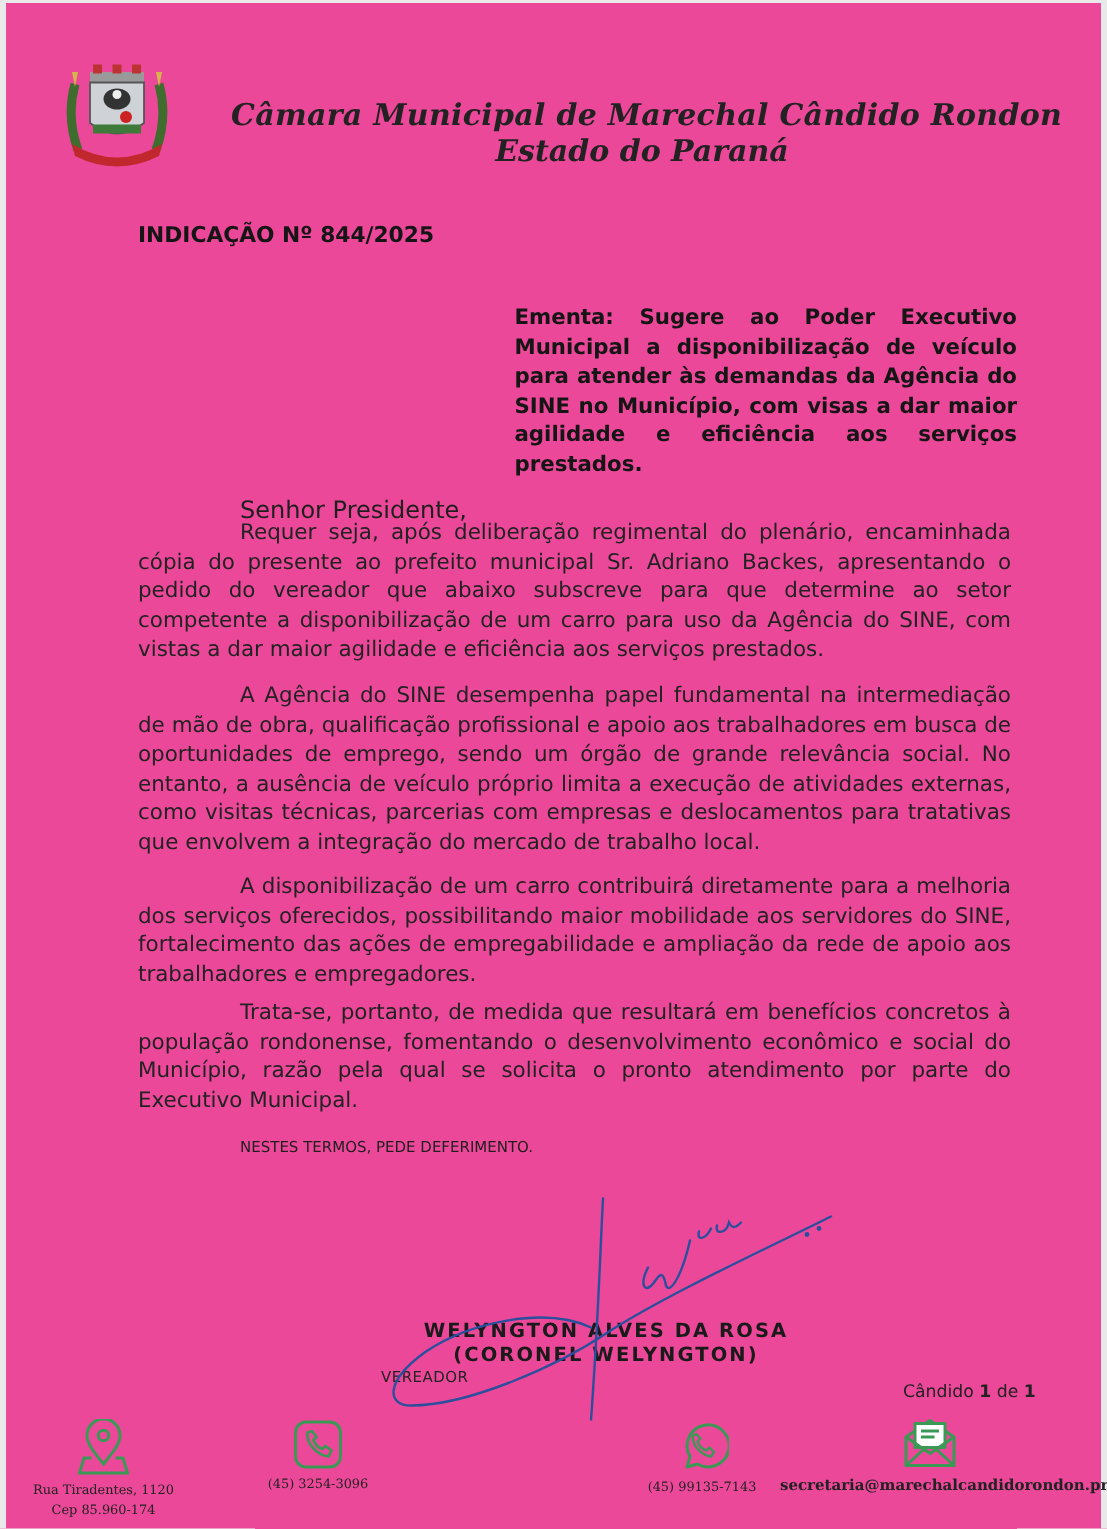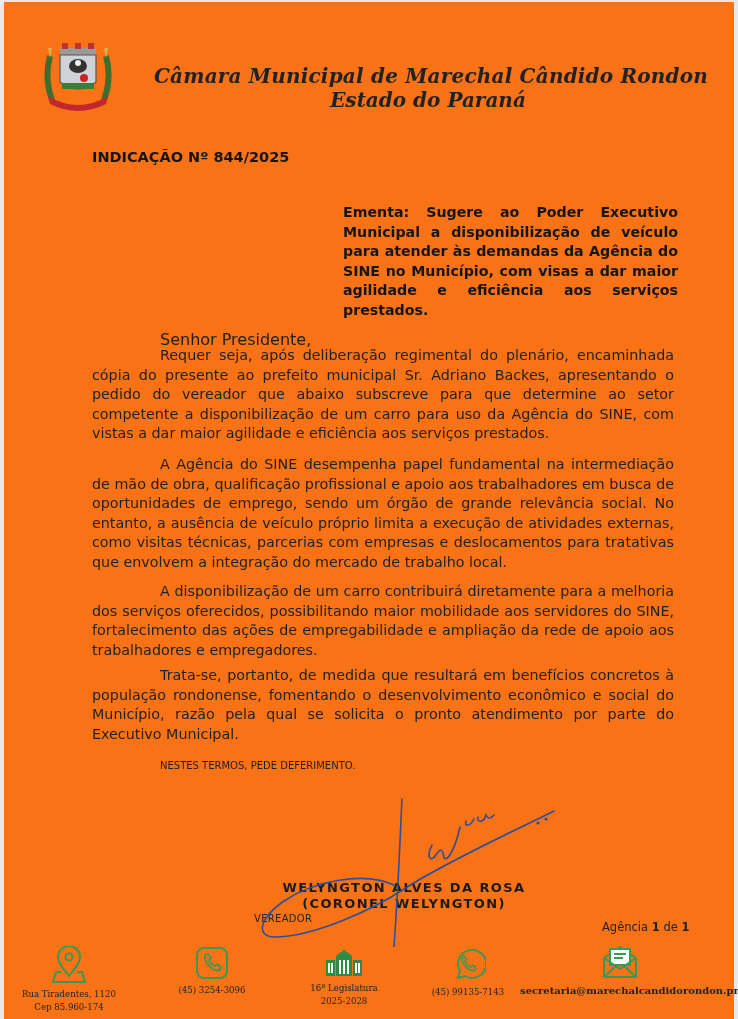--- a/index.html
+++ b/index.html
@@ -1,20 +1,20 @@
 <!DOCTYPE html>
 <html><head>
   <meta charset="utf-8">
   <style>
     * { margin: 0; padding: 0; box-sizing: border-box; }
     html, body { width: 738px; height: 1019px; background: #e9e9e9; overflow: hidden; }
     body { font-family: "DejaVu Sans", sans-serif; color: #1e1e1e; position: relative; }
     .page {
       position: absolute; left: 4px; top: 2px; width: 730px; height: 1017px;
-      background: #f97316;
+      background: #ec4899;
     }
     .abs { position: absolute; }
 
     
     .crest { left: 38px; top: 36px; width: 72px; height: 74px; }
     .inst-title {
       left: 150px; top: 62px; width: 560px; text-align: left;
       font-family: "DejaVu Serif", serif; font-style: italic; font-weight: bold;
       font-size: 20px; letter-spacing: 0.2px; color: #222;
     }
@@ -114,21 +114,21 @@
       <path d="M148 2 C146 40 145 80 140 150"></path>
       <path d="M178 48 C172 60 176 66 182 58 C186 52 188 50 190 60 C192 66 200 56 206 30"></path>
       <path d="M212 24 C210 30 216 30 220 22 M224 20 C222 26 230 26 232 18 C234 22 236 22 240 18"></path>
       <path d="M300 14 C260 34 190 66 150 92 C120 112 60 140 20 140 C4 140 2 124 30 104 C60 84 110 74 140 88"></path>
       <circle cx="284" cy="26" r="0.8"></circle>
       <circle cx="292" cy="22" r="0.8"></circle>
     </g>
   </svg>
 
   <div class="abs page-num">
-    <span>Agência</span>
+    <span>Cândido</span>
     <b>1</b>
     <span>de</span>
     <b>1</b>
   </div>
 
   <div class="f-item" style="left:10px; top:944px; width:110px;">
     <svg class="f-icon" width="36" height="38" viewBox="0 0 36 38">
       <g fill="none" stroke="#3a9a55" stroke-width="2">
         <path d="M18 30 C10 20 7 16 7 11 A11 11 0 0 1 29 11 C29 16 26 20 18 30 Z"></path>
         <circle cx="18" cy="11" r="3.5"></circle>
@@ -140,41 +140,20 @@
   </div>
 
   <div class="f-item" style="left:158px; top:944px; width:100px;">
     <svg class="f-icon" width="34" height="34" viewBox="0 0 34 34">
       <rect x="2" y="2" width="30" height="30" rx="7" fill="none" stroke="#3a9a55" stroke-width="2"></rect>
       <path d="M10 9 C9 16 16 24 24 25 L26 21 L22 18 L20 20 C17 19 15 17 14 14 L16 12 L13 8 Z" fill="none" stroke="#3a9a55" stroke-width="1.8" stroke-linejoin="round"></path>
     </svg>
     <div>(45) 3254-3096</div>
   </div>
 
-  <div class="f-item" style="left:290px; top:946px; width:100px;">
-    <svg class="f-icon" width="40" height="30" viewBox="0 0 40 30">
-      <g fill="#2e8b46">
-        <path d="M12 8 L20 2 L28 8 Z"></path>
-        <rect x="12" y="8" width="16" height="20"></rect>
-        <rect x="2" y="12" width="9" height="16"></rect>
-        <rect x="29" y="12" width="9" height="16"></rect>
-      </g>
-      <g fill="#ffffff">
-        <rect x="4" y="15" width="2" height="10"></rect>
-          <rect x="7" y="15" width="2" height="10"></rect>
-        <rect x="15" y="12" width="2" height="14"></rect>
-          <rect x="19" y="12" width="2" height="14"></rect>
-          <rect x="23" y="12" width="2" height="14"></rect>
-        <rect x="31" y="15" width="2" height="10"></rect>
-          <rect x="34" y="15" width="2" height="10"></rect>
-      </g>
-    </svg>
-    <div>16ª Legislatura</div>
-    <div>2025-2028</div>
-  </div>
 
   <div class="f-item" style="left:414px; top:944px; width:100px;">
     <svg class="f-icon" width="36" height="36" viewBox="0 0 36 36">
       <path d="M8 32 L10 25 A14 14 0 1 1 15 30 Z" fill="none" stroke="#3a9a55" stroke-width="2" stroke-linejoin="round"></path>
       <path d="M12 11 C11 17 17 24 24 25 L26 22 L23 19 L21 21 C18 20 16 18 15 15 L17 13 L14 10 Z" fill="none" stroke="#3a9a55" stroke-width="1.6" stroke-linejoin="round"></path>
     </svg>
     <div>(45) 99135-7143</div>
   </div>
 
   <div class="f-item" style="left:516px; top:940px; width:200px;">

